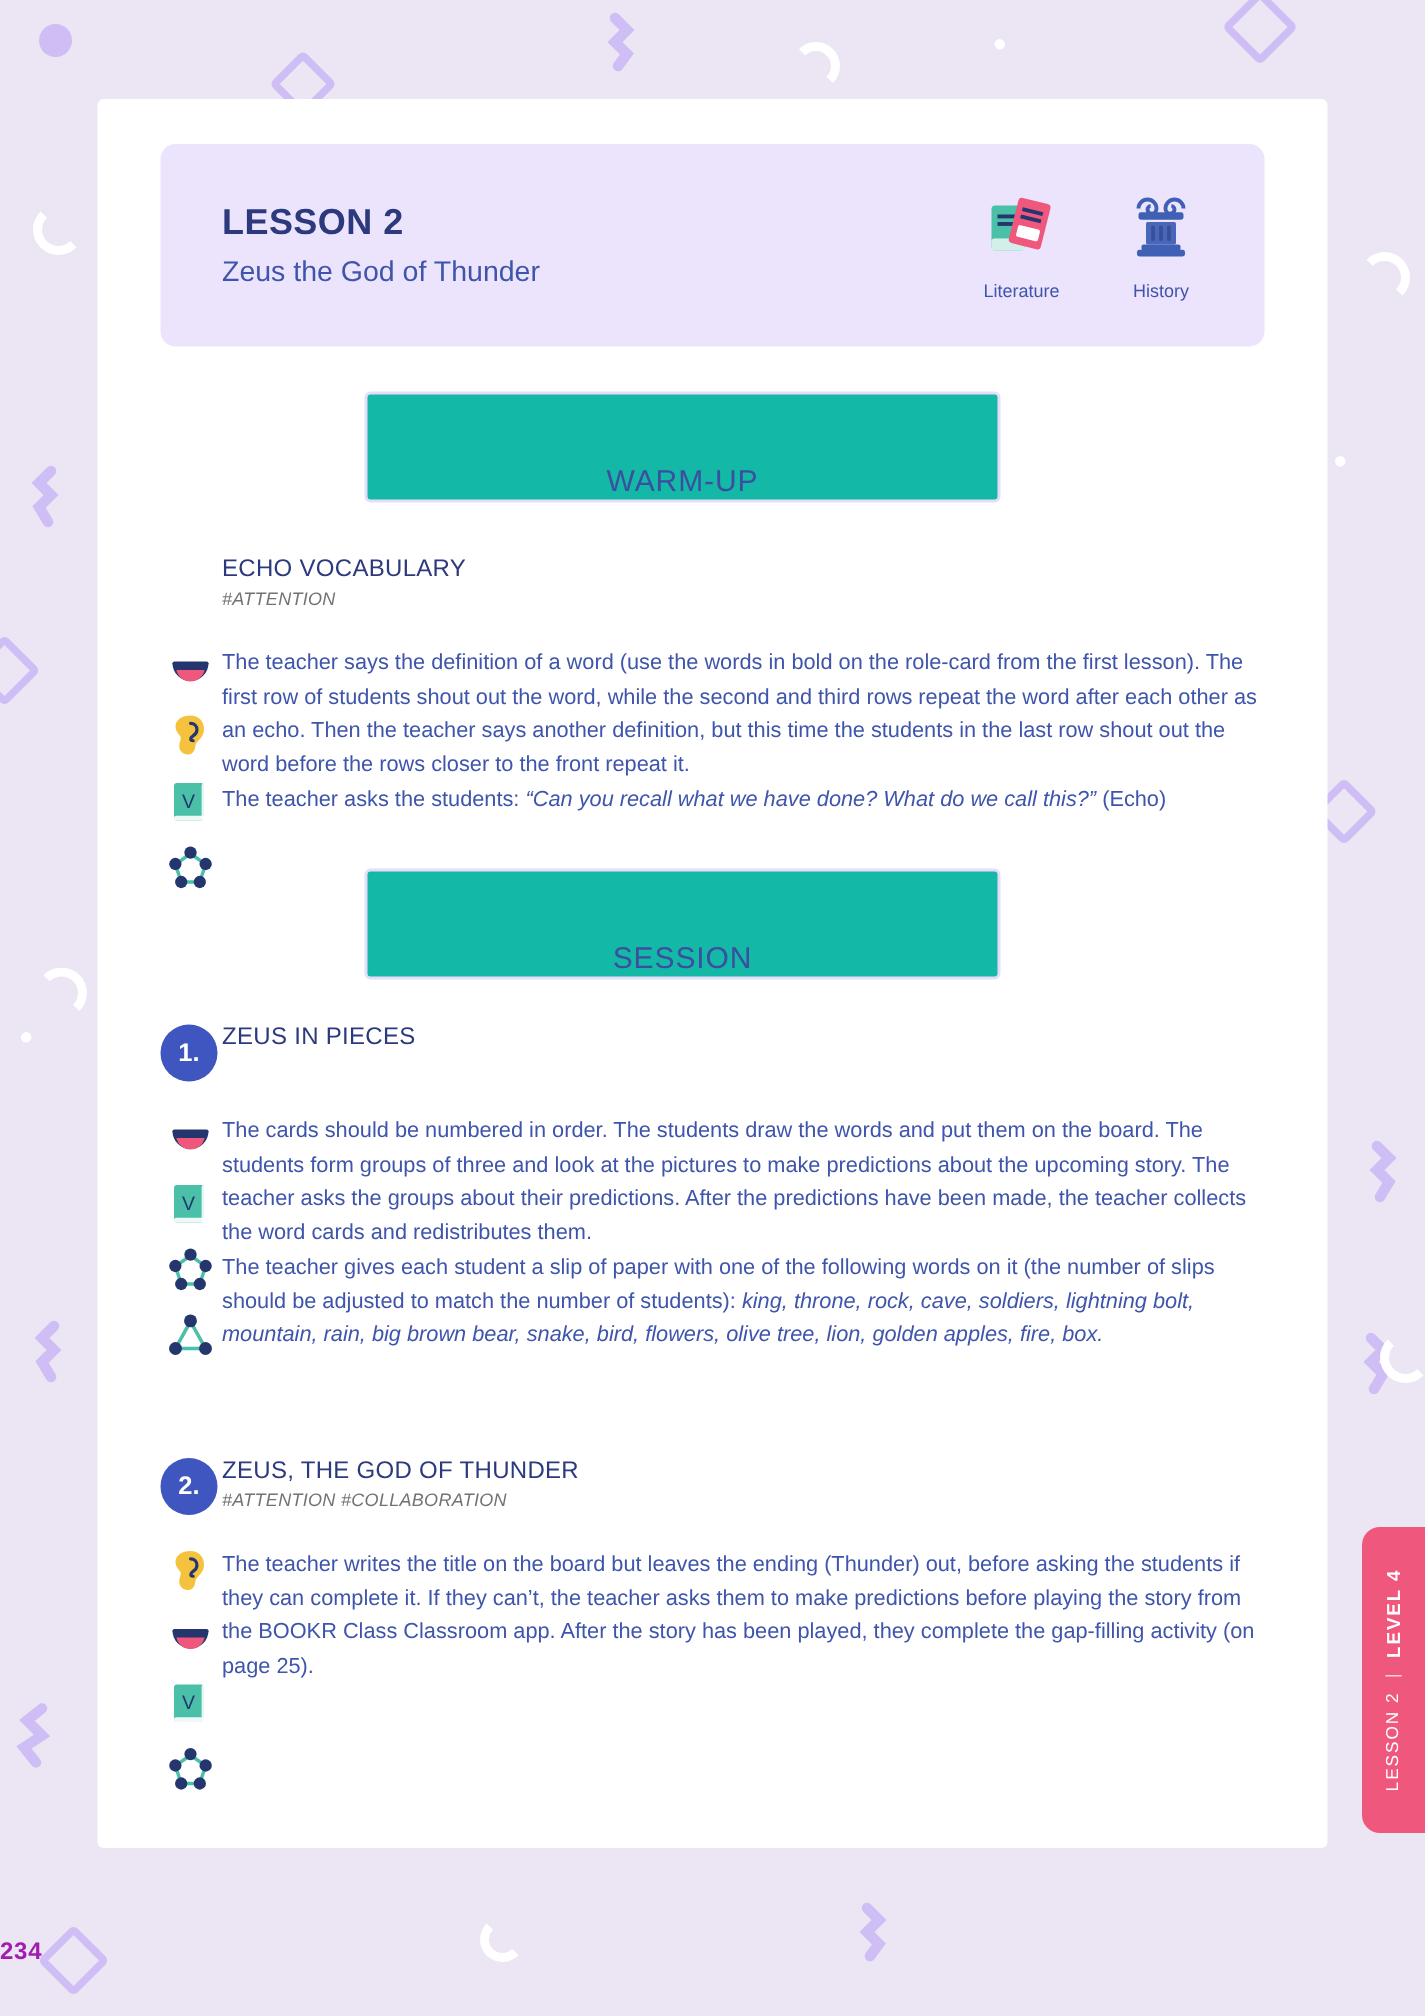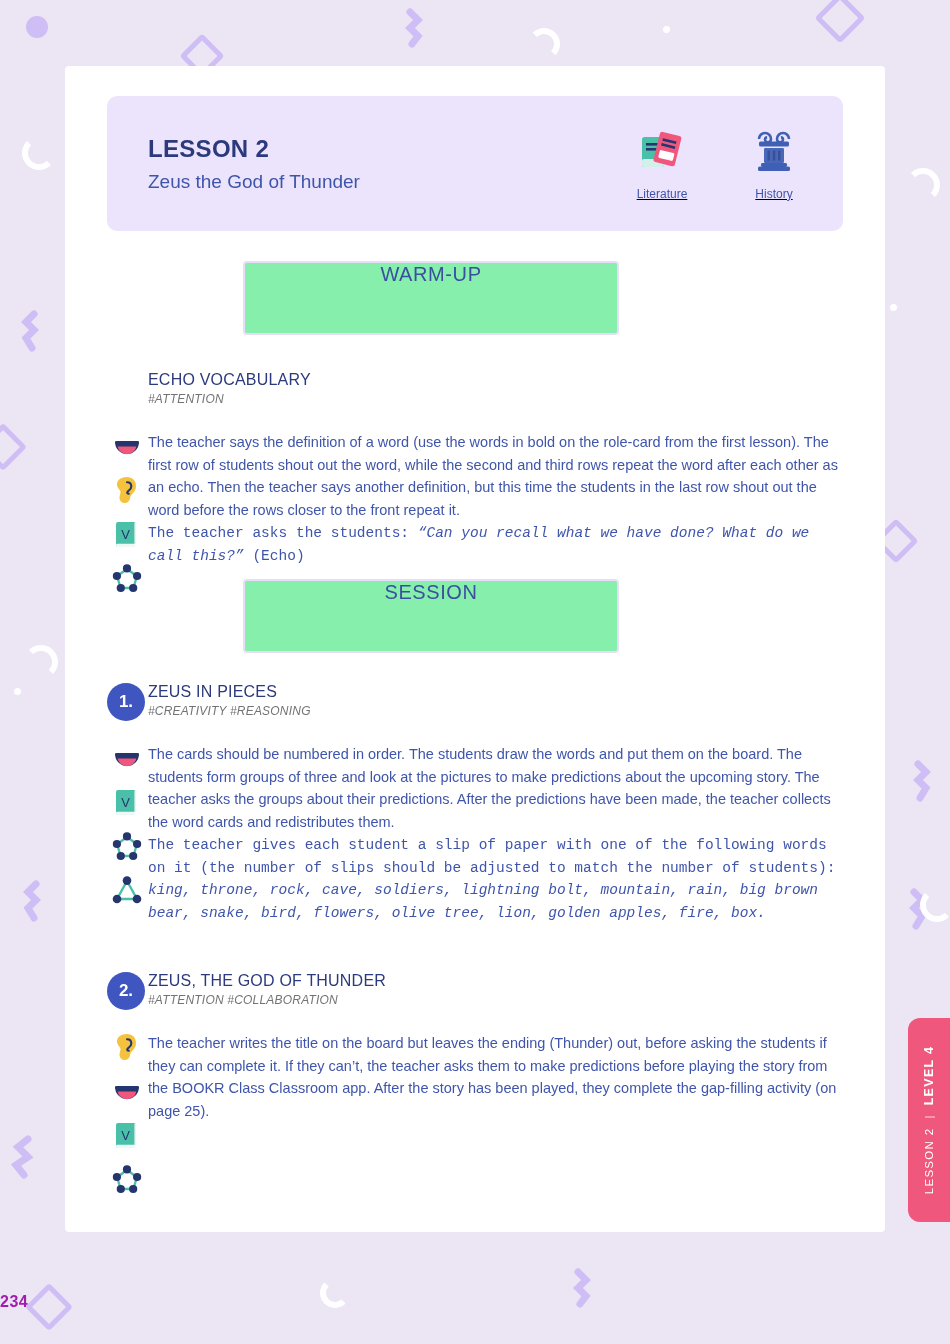--- a/index.html
+++ b/index.html
@@ -64,40 +64,40 @@
     font-size: 24px;
     font-weight: bold;
     color: #2c3a7d;
     letter-spacing: 0.3px;
   }
   .lesson-name {
     font-size: 19px;
     color: #3f55ab;
     font-weight: normal;
   }
-  .subjects { display: flex; gap: 46px; align-items: flex-end; text-decoration: underline; }
+  .subjects { display: flex; gap: 27px; align-items: flex-end; }
   .subject { display: flex; flex-direction: column; align-items: center; width: 66px; }
   .subject-icon { height: 48px; display: flex; align-items: center; justify-content: center; }
   .subject-label {
     margin-top: 12px;
     font-size: 12px;
     color: #3f55ab;
   }
 
   
   .divider-btn {
     position: absolute;
     left: 178px;
-    width: 376px;
+    width: 424px;
     height: 74px;
-    background: #86efac;
+    background: #14b8a6;
     border: 2px solid #e6def9;
     border-radius: 4px;
     display: flex;
-    align-items: flex-start;
+    align-items: flex-end;
     justify-content: center;
   }
   .divider-btn span {
     font-size: 20px;
     color: #3b4fa0;
     letter-spacing: 0.6px;
   }
   #warmup-btn  { top: 195px; }
   #session-btn { top: 513px; }
 
@@ -147,21 +147,21 @@
     gap: 14px;
   }
   .skill-icon { width: 30px; height: 30px; display: block; }
 
   .para {
     font-size: 14.5px;
     line-height: 22.7px;
     color: #3f55ab;
   }
   .para .it { font-style: italic; }
-  .para + .para { margin-top: 0; font-family: Liberation Mono, monospace; }
+  .para + .para { margin-top: 0; }
 
   
   .level-tab {
     position: absolute;
     right: 0;
     top: 1018px;
     width: 42px;
     height: 204px;
     background: #f0577d;
     border-top-left-radius: 12px;
@@ -350,21 +350,20 @@
           <p class="para"><span>The teacher says the definition of a word (use the words in bold on the role-card from the first lesson). The first row of students shout out the word, while the second and third rows repeat the word after each other as an echo. Then the teacher says another definition, but this time the students in the last row shout out the word before the rows closer to the front repeat it.</span></p>
           <p class="para"><span>The teacher asks the students: </span><span class="it">“Can you recall what we have done? What do we call this?”</span><span> (Echo)</span></p>
         </div>
     </div>
   </div>
 
   <div class="activity" id="activity-story">
     <div class="act-head">
       <div class="act-badge">1.</div>
       <div class="act-title">ZEUS IN PIECES</div>
-      <div class="act-tags">#CREATIVITY #REASONING</div>
     </div>
     <div class="act-body">
       <div class="skill-rail">
           <span>
             <svg class="skill-icon" viewBox="0 0 30 30">
               <path d="M3 11h24a12 12 0 0 1-24 0z" fill="#25356e"></path>
               <path d="M5.6 15.6h18.8a9.6 9.6 0 0 1-18.8 0z" fill="#f0577d"></path>
               <rect x="3" y="10" width="24" height="2.6" rx="1.3" fill="#25356e"></rect>
             </svg>
           </span>

